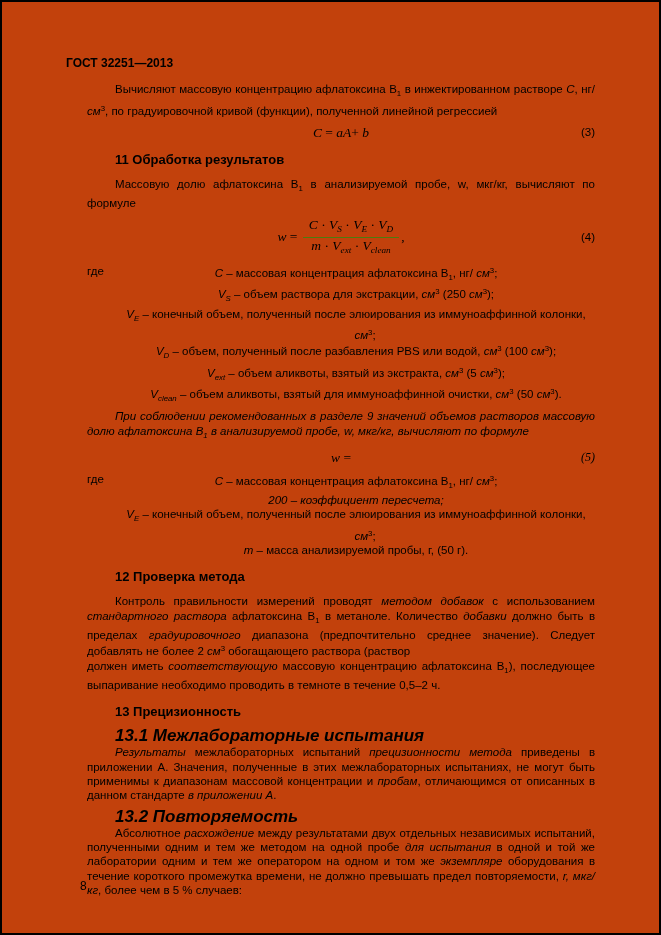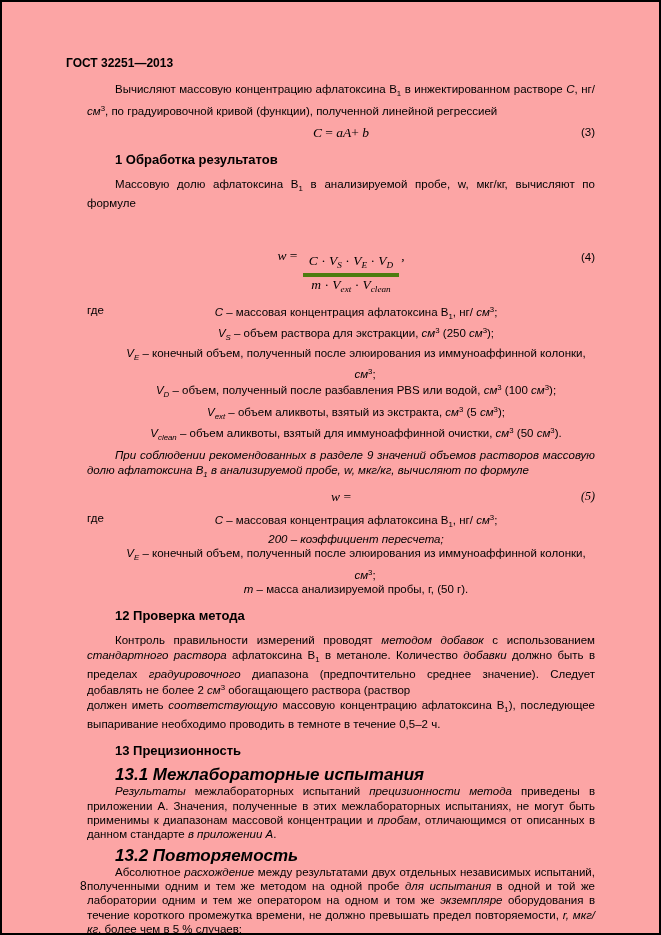--- a/index.html
+++ b/index.html
@@ -5,21 +5,21 @@
   * { margin:0; padding:0; box-sizing:border-box; }
   html,body { background:#fff; }
   body {
     width:661px; height:935px;
     font-family:"Liberation Sans", sans-serif;
     color:#000;
   }
   .page {
     width:661px; height:935px;
     border:2px solid #000;
-    background:#fca5a5;
+    background:#c2410c;
     position:relative;
     padding:54px 64px 0 85px;
     font-size:11.5px;
     line-height:14.3px;
     overflow:hidden;
   }
   .doc-header {
     font-weight:bold;
     font-size:12px;
     margin-left:-21px;
@@ -54,21 +54,21 @@
     font-family:"Liberation Sans", sans-serif;
     font-size:11.5px;
   }
   .formula-number.ital { font-style:italic; font-family:"Liberation Serif", serif; font-size:12px; }
   .frac {
     display:inline-block;
     vertical-align:middle;
     text-align:center;
     margin:0 2px;
   }
-  .frac .num { display:block; border-bottom:4px solid #4d7c0f; padding:0 6px 1px;margin-top:36px; }
+  .frac .num { display:block; border-bottom:1px solid #4d7c0f; padding:0 6px 1px; }
   .frac .den { display:block; padding-top:1px; }
   sub { font-size:68%; vertical-align:-3px; }
   sup { font-size:68%; vertical-align:4px; }
   .where-block { display:flex; margin:1px 0 3px; }
   .where-label { width:30px; flex:none; }
   .defs { flex:1; }
   .def { padding-left:18px; text-indent:-18px; text-align:center; }
   .page-number {
     position:absolute;
     left:78px; bottom:40px;
@@ -82,21 +82,21 @@
 
   <div class="doc-header">ГОСТ 32251—2013</div>
 
   <p class="para indent">Вычисляют  массовую концентрацию афлатоксина В<sub>1</sub> в инжектированном растворе <i>С</i>, нг/ <i>см</i><sup>3</sup>, по градуировочной кривой (функции), полученной линейной регрессией</p>
 
   <div class="formula-row">
     <span class="fbody"><i>С</i> = <i>аА</i>+ <i>b</i></span>
     <span class="formula-number">(3)</span>
   </div>
 
-  <h2 class="sec">1 Обработка результатов</h2>
+  <h2 class="sec">11 Обработка результатов</h2>
 
   <p class="para indent">Массовую долю афлатоксина В<sub>1</sub> в анализируемой пробе, w, мкг/кг, вычисляют по формуле</p>
 
   <div class="formula-row">
     <span class="fbody">
       <span><i>w</i> = </span><span class="frac"><span class="num"><i>C</i> · <i>V<sub>S</sub></i> · <i>V<sub>E</sub></i> · <i>V<sub>D</sub></i></span><span class="den"><i>m</i> · <i>V<sub>ext</sub></i> · <i>V<sub>clean</sub></i></span></span><span>,</span>
     </span>
     <span class="formula-number">(4)</span>
   </div>
 

